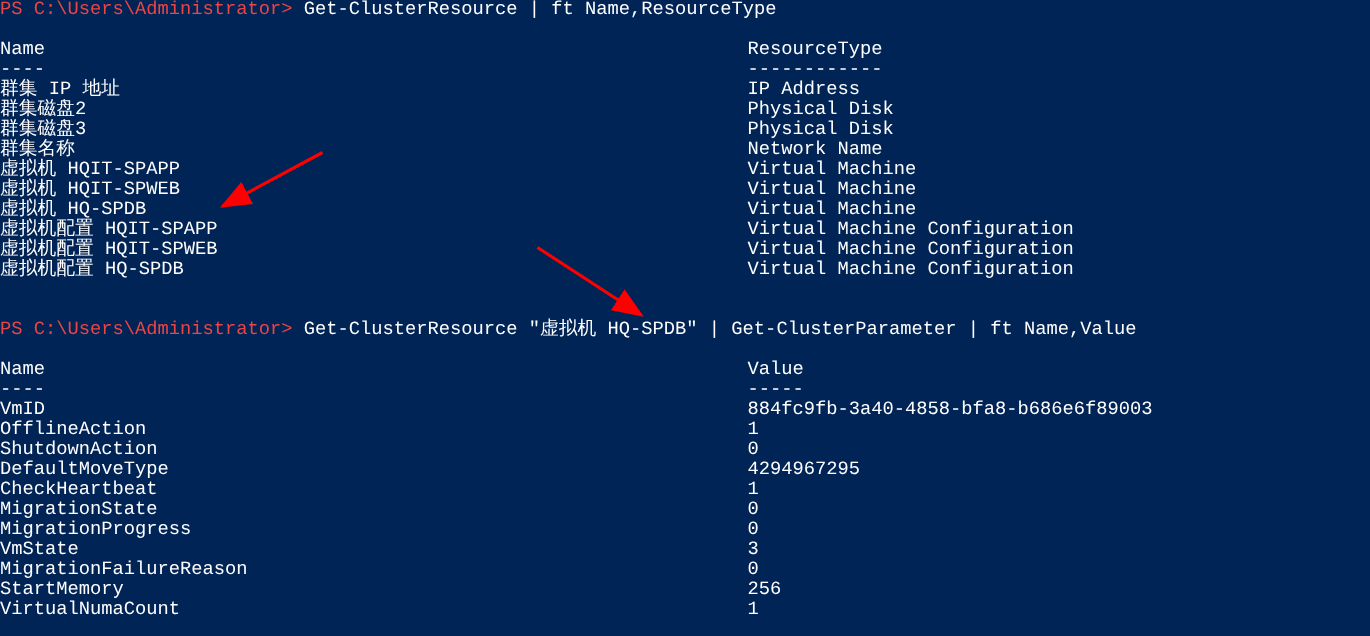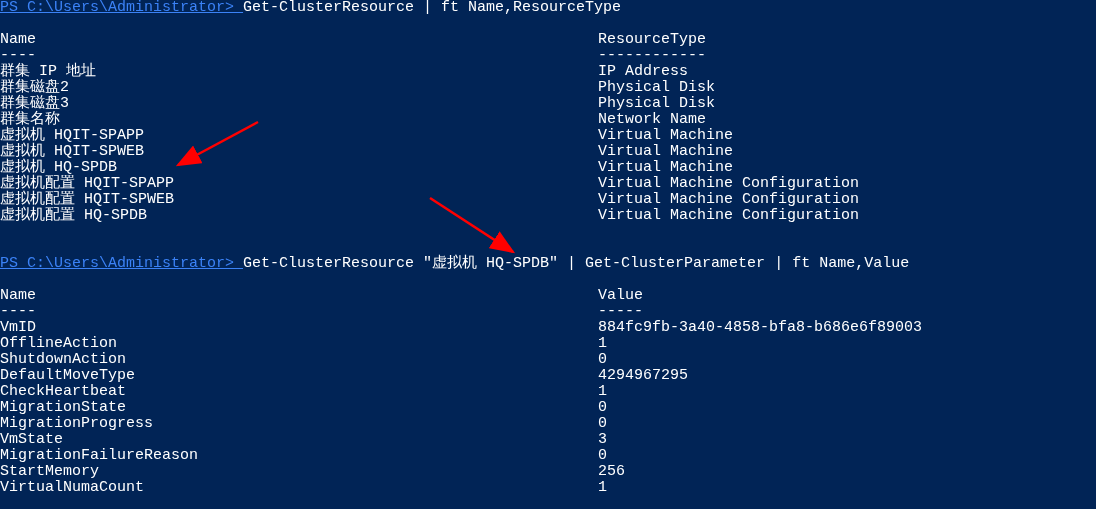--- a/index.html
+++ b/index.html
@@ -16,21 +16,21 @@
   }
   .term {
     position: relative;
     padding: 0;
     white-space: pre;
   }
   .line {
     white-space: pre;
     height: 16px;
   }
-  .prompt { color: #3b82f6; text-decoration: underline; }
+  .prompt { color: #ef4444; }
   svg.annotation {
     position: absolute;
     top: 0;
     left: 0;
     pointer-events: none;
   }
 </style>
 </head>
 <body>
 

